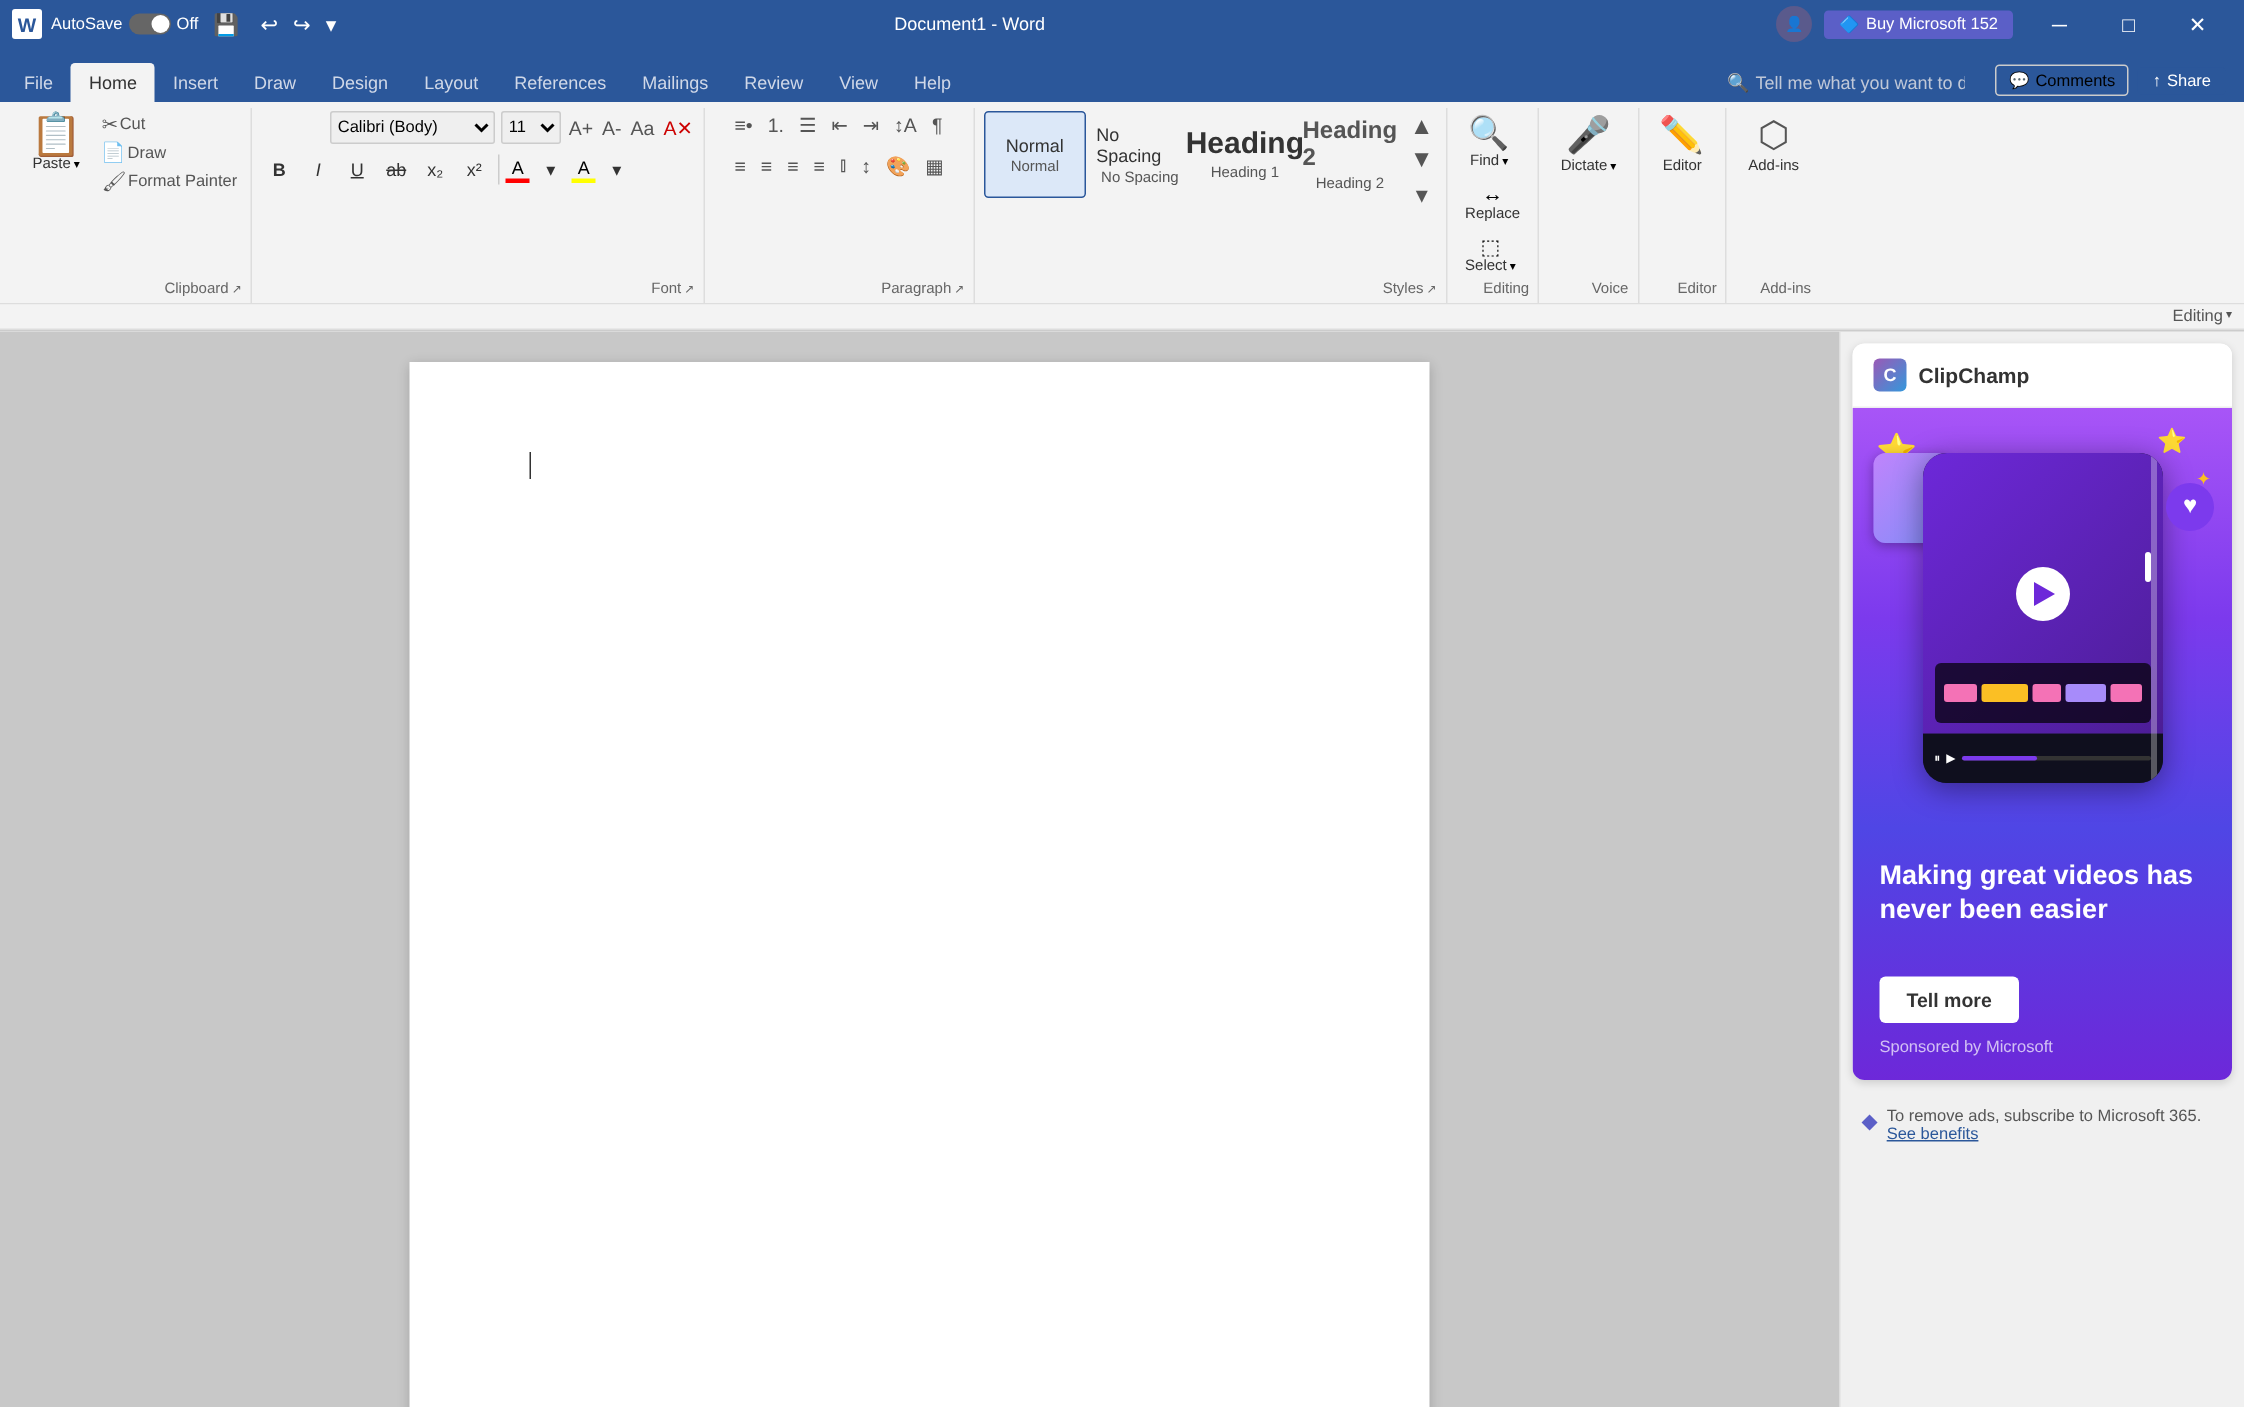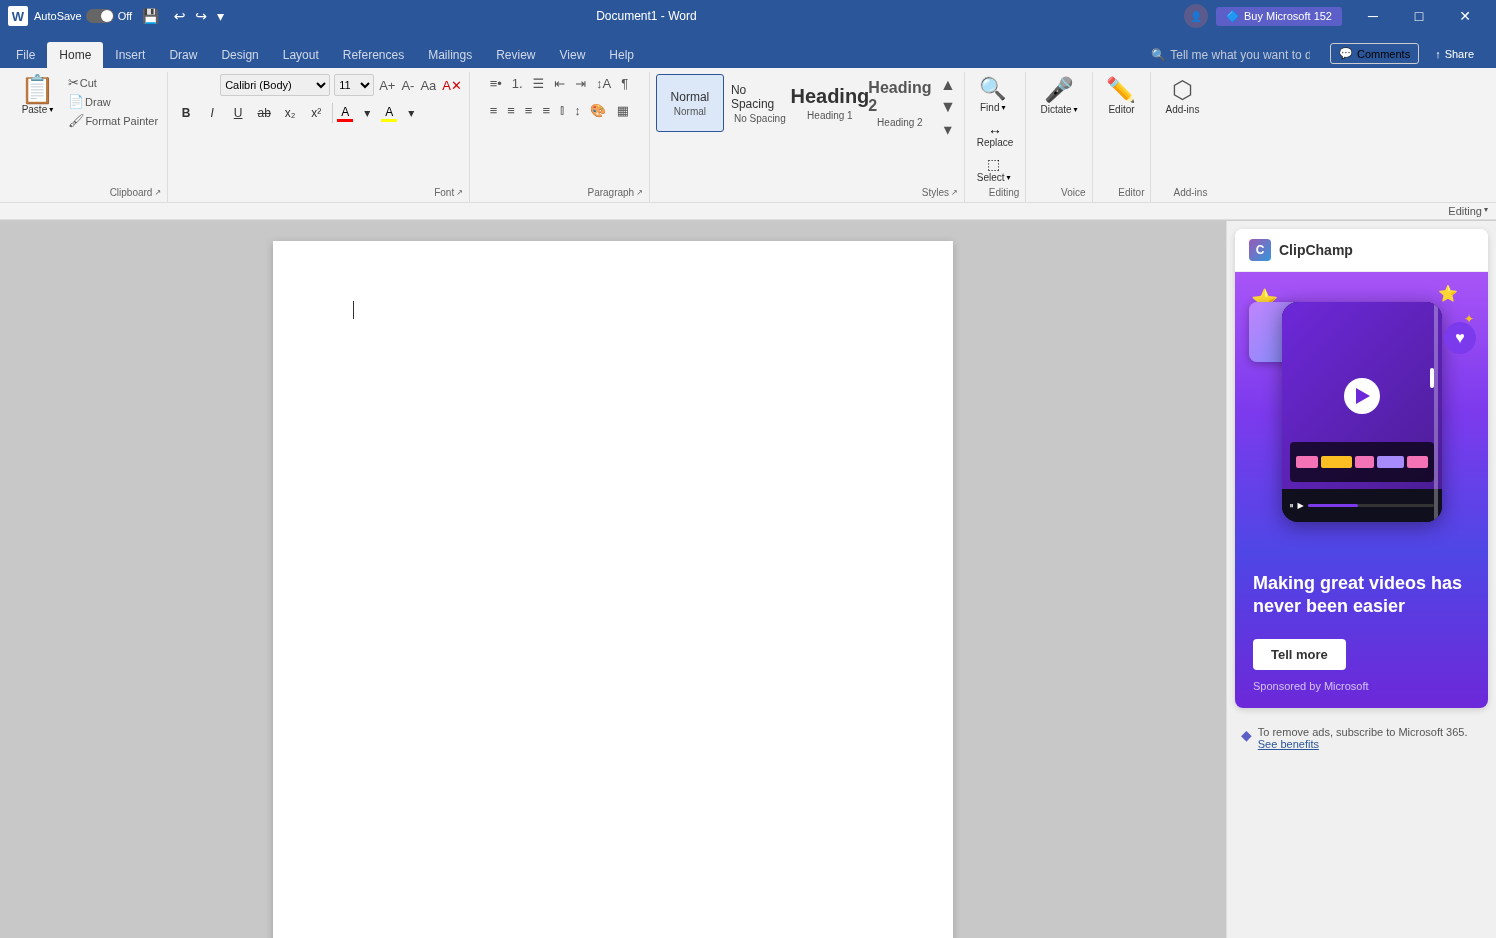--- a/index.html
+++ b/index.html
@@ -244,21 +244,21 @@
     .tl-pink2 { background: #f472b6; width: 20px; }
     .tl-purple { background: #a78bfa; width: 28px; }
     .tl-pink3 { background: #f472b6; width: 22px; }
     .vertical-bar { position: absolute; right: 4px; top: 0; bottom: 0; width: 4px; background: rgba(255,255,255,0.3); border-radius: 2px; }
     .vertical-indicator { position: absolute; right: 4px; top: 30%; width: 4px; height: 20px; background: white; border-radius: 2px; }
 
     .clipchamp-content {
       background: linear-gradient(180deg, #4f46e5 0%, #6d28d9 100%);
       padding: 20px 18px 16px;
     }
-    .clipchamp-heading { color: white; font-size: 18px; font-weight: 700; line-height: 1.3; margin-bottom: 20px; }
+    .clipchamp-heading { color: white; font-size: 18px; font-weight: 700; line-height: 1.3; margin-bottom: 32px; }
     .learn-more-btn { background: white; color: #333; border: none; border-radius: 4px; padding: 8px 18px; font-size: 13px; font-weight: 600; cursor: pointer; }
     .sponsored { color: rgba(255,255,255,0.7); font-size: 11px; margin-top: 10px; }
 
     .ads-notice { padding: 10px 14px; display: flex; align-items: flex-start; gap: 6px; font-size: 11px; color: #555; }
     .diamond-icon { color: #5b5fc7; font-size: 14px; margin-top: 1px; flex-shrink: 0; }
     .see-benefits { color: #2b579a; cursor: pointer; text-decoration: underline; }
 
     .heading-preview { font-size: 20px; font-weight: bold; color: #333; }
     .heading2-preview { font-size: 16px; font-weight: bold; color: #555; }
     .normal-preview { font-size: 12px; color: #333; }

